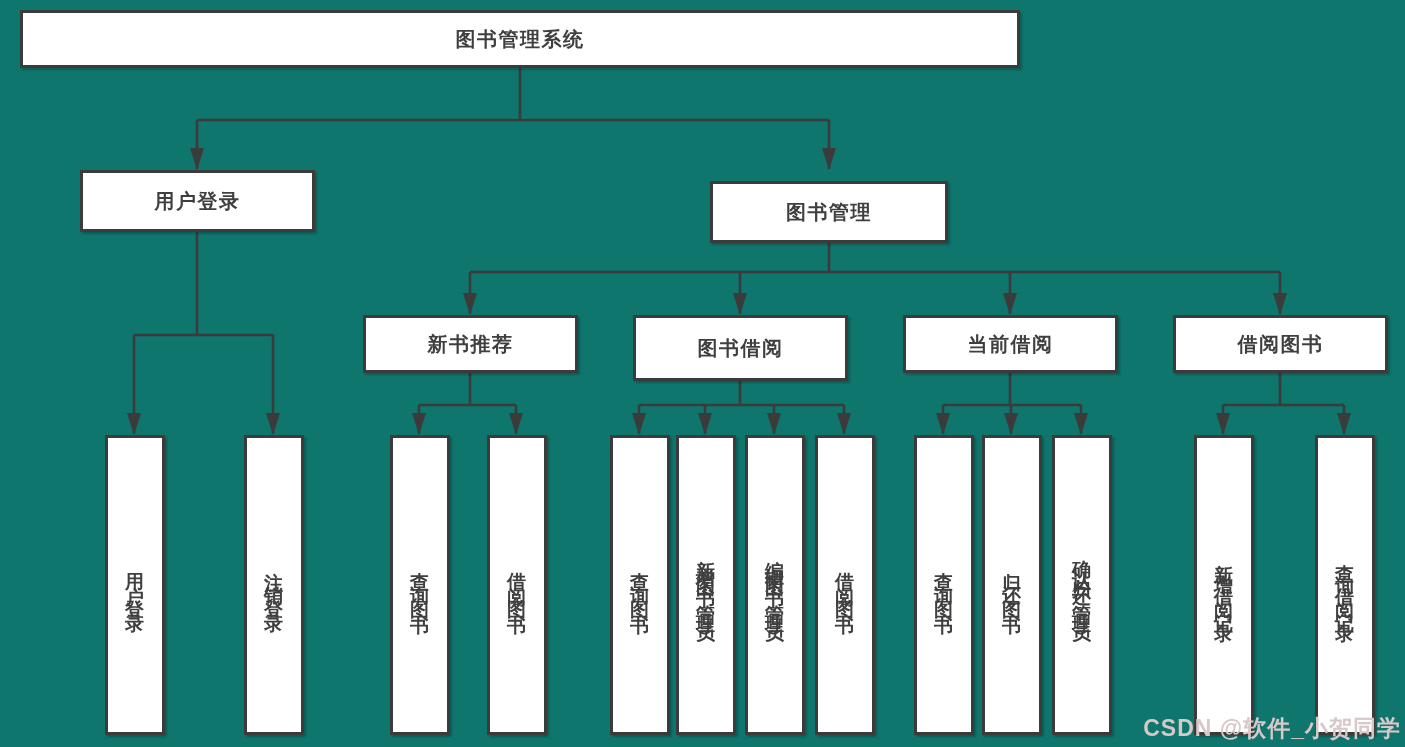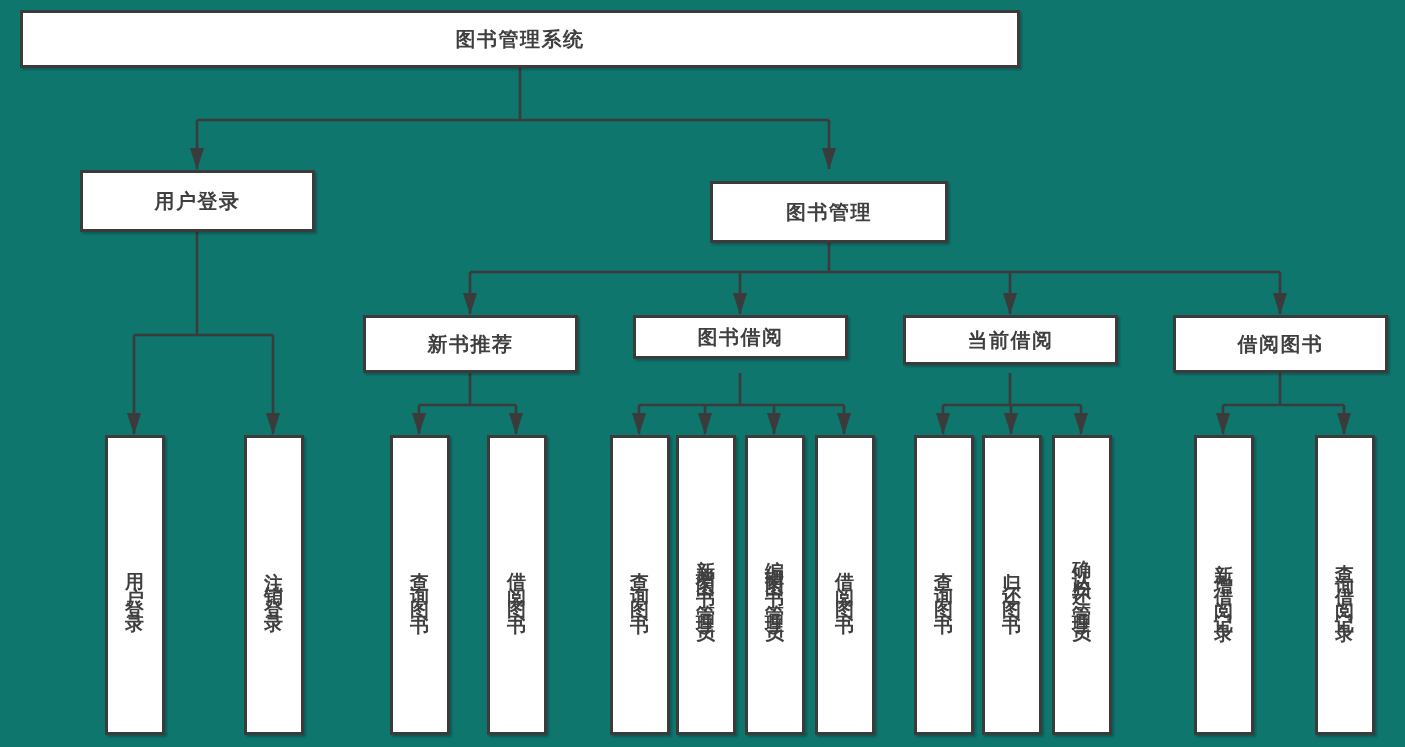--- a/index.html
+++ b/index.html
@@ -93,24 +93,24 @@
   <div class="box h-box" style="left:80px;top:170px;width:235px;height:62px">
     <span class="h-label">用户登录</span>
   </div>
   <div class="box h-box" style="left:710px;top:181px;width:238px;height:62px">
     <span class="h-label">图书管理</span>
   </div>
 
   <div class="box h-box" style="left:363px;top:315px;width:215px;height:58px">
     <span class="h-label">新书推荐</span>
   </div>
-  <div class="box h-box" style="left:633px;top:315px;width:215px;height:44px">
+  <div class="box h-box" style="left:633px;top:315px;width:215px;height:66px">
     <span class="h-label">图书借阅</span>
   </div>
-  <div class="box h-box" style="left:903px;top:315px;width:215px;height:50px">
+  <div class="box h-box" style="left:903px;top:315px;width:215px;height:58px">
     <span class="h-label">当前借阅</span>
   </div>
   <div class="box h-box" style="left:1173px;top:315px;width:215px;height:58px">
     <span class="h-label">借阅图书</span>
   </div>
 
   <div class="box v-box" style="left:105px">
     <span class="v-label">用户登录</span>
   </div>
   <div class="box v-box" style="left:244px">
@@ -143,14 +143,15 @@
   <div class="box v-box" style="left:1052px">
     <span class="v-label tight">确认归还（管理员）</span>
   </div>
   <div class="box v-box" style="left:1194px">
     <span class="v-label med">新增借阅记录</span>
   </div>
   <div class="box v-box" style="left:1315px">
     <span class="v-label med">查询借阅记录</span>
   </div>
 
+  <div class="watermark">CSDN @软件_小贺同学</div>
 
 </div>
 
 </body></html>

